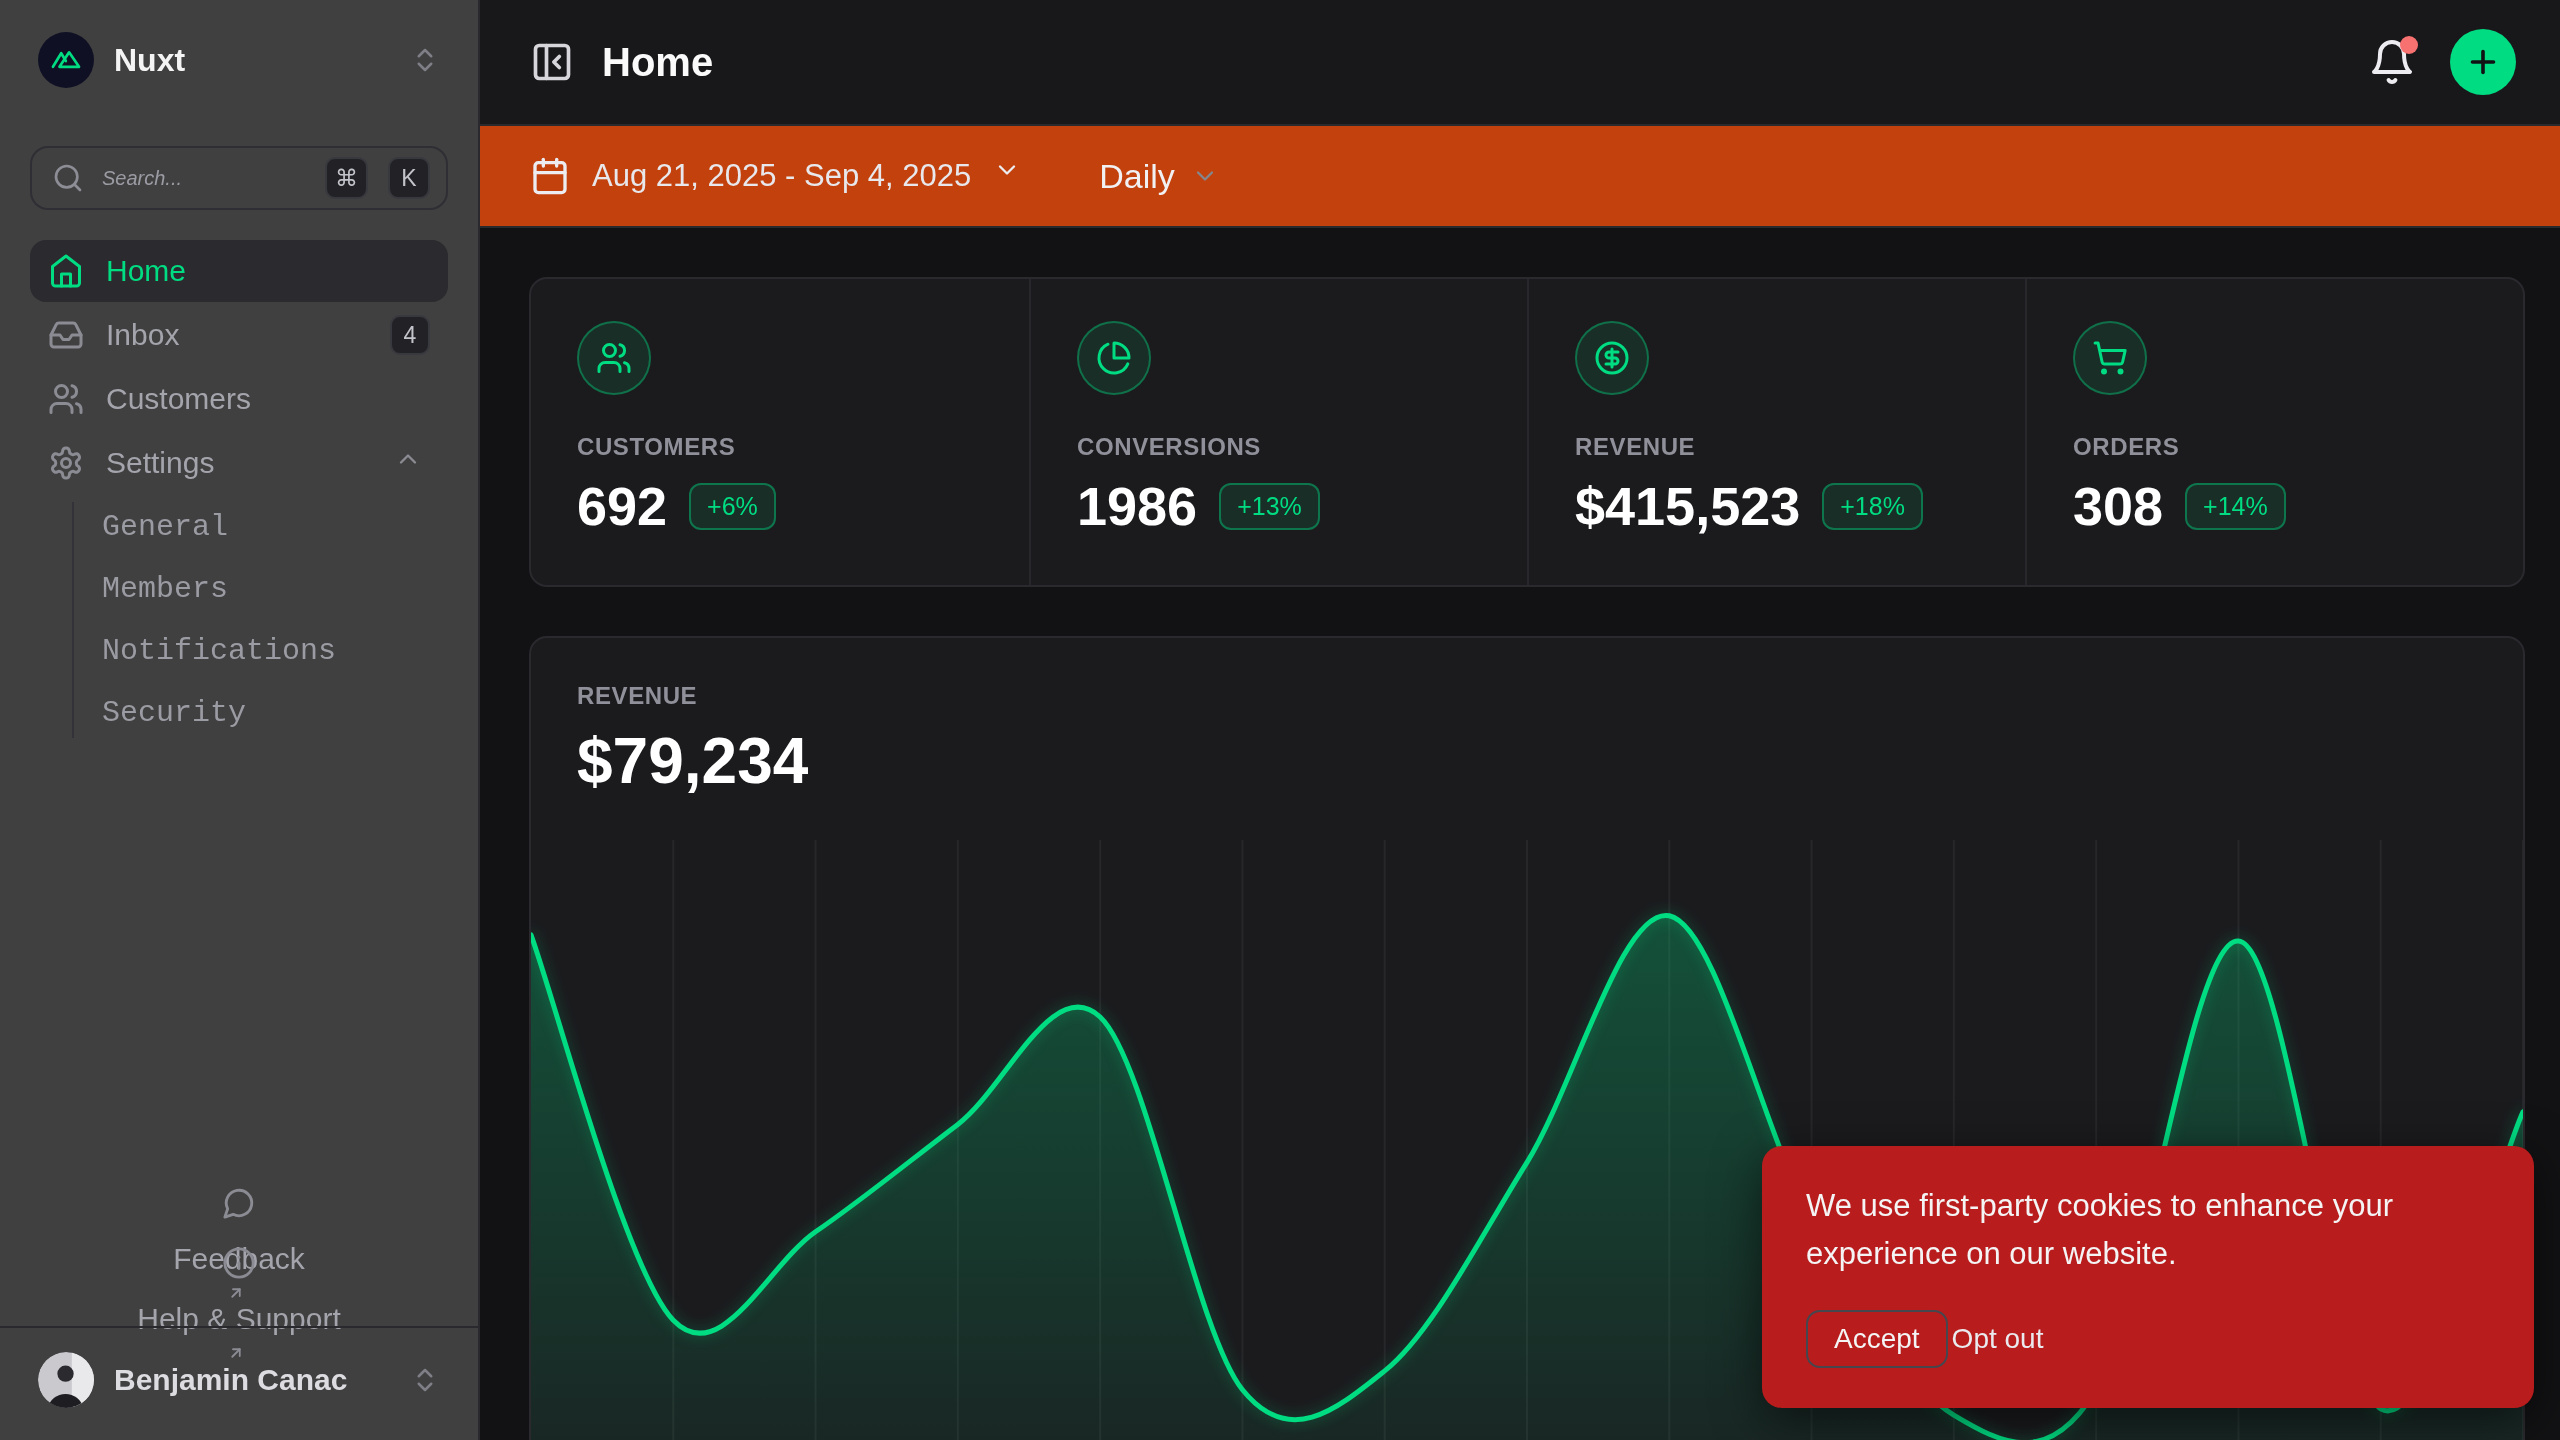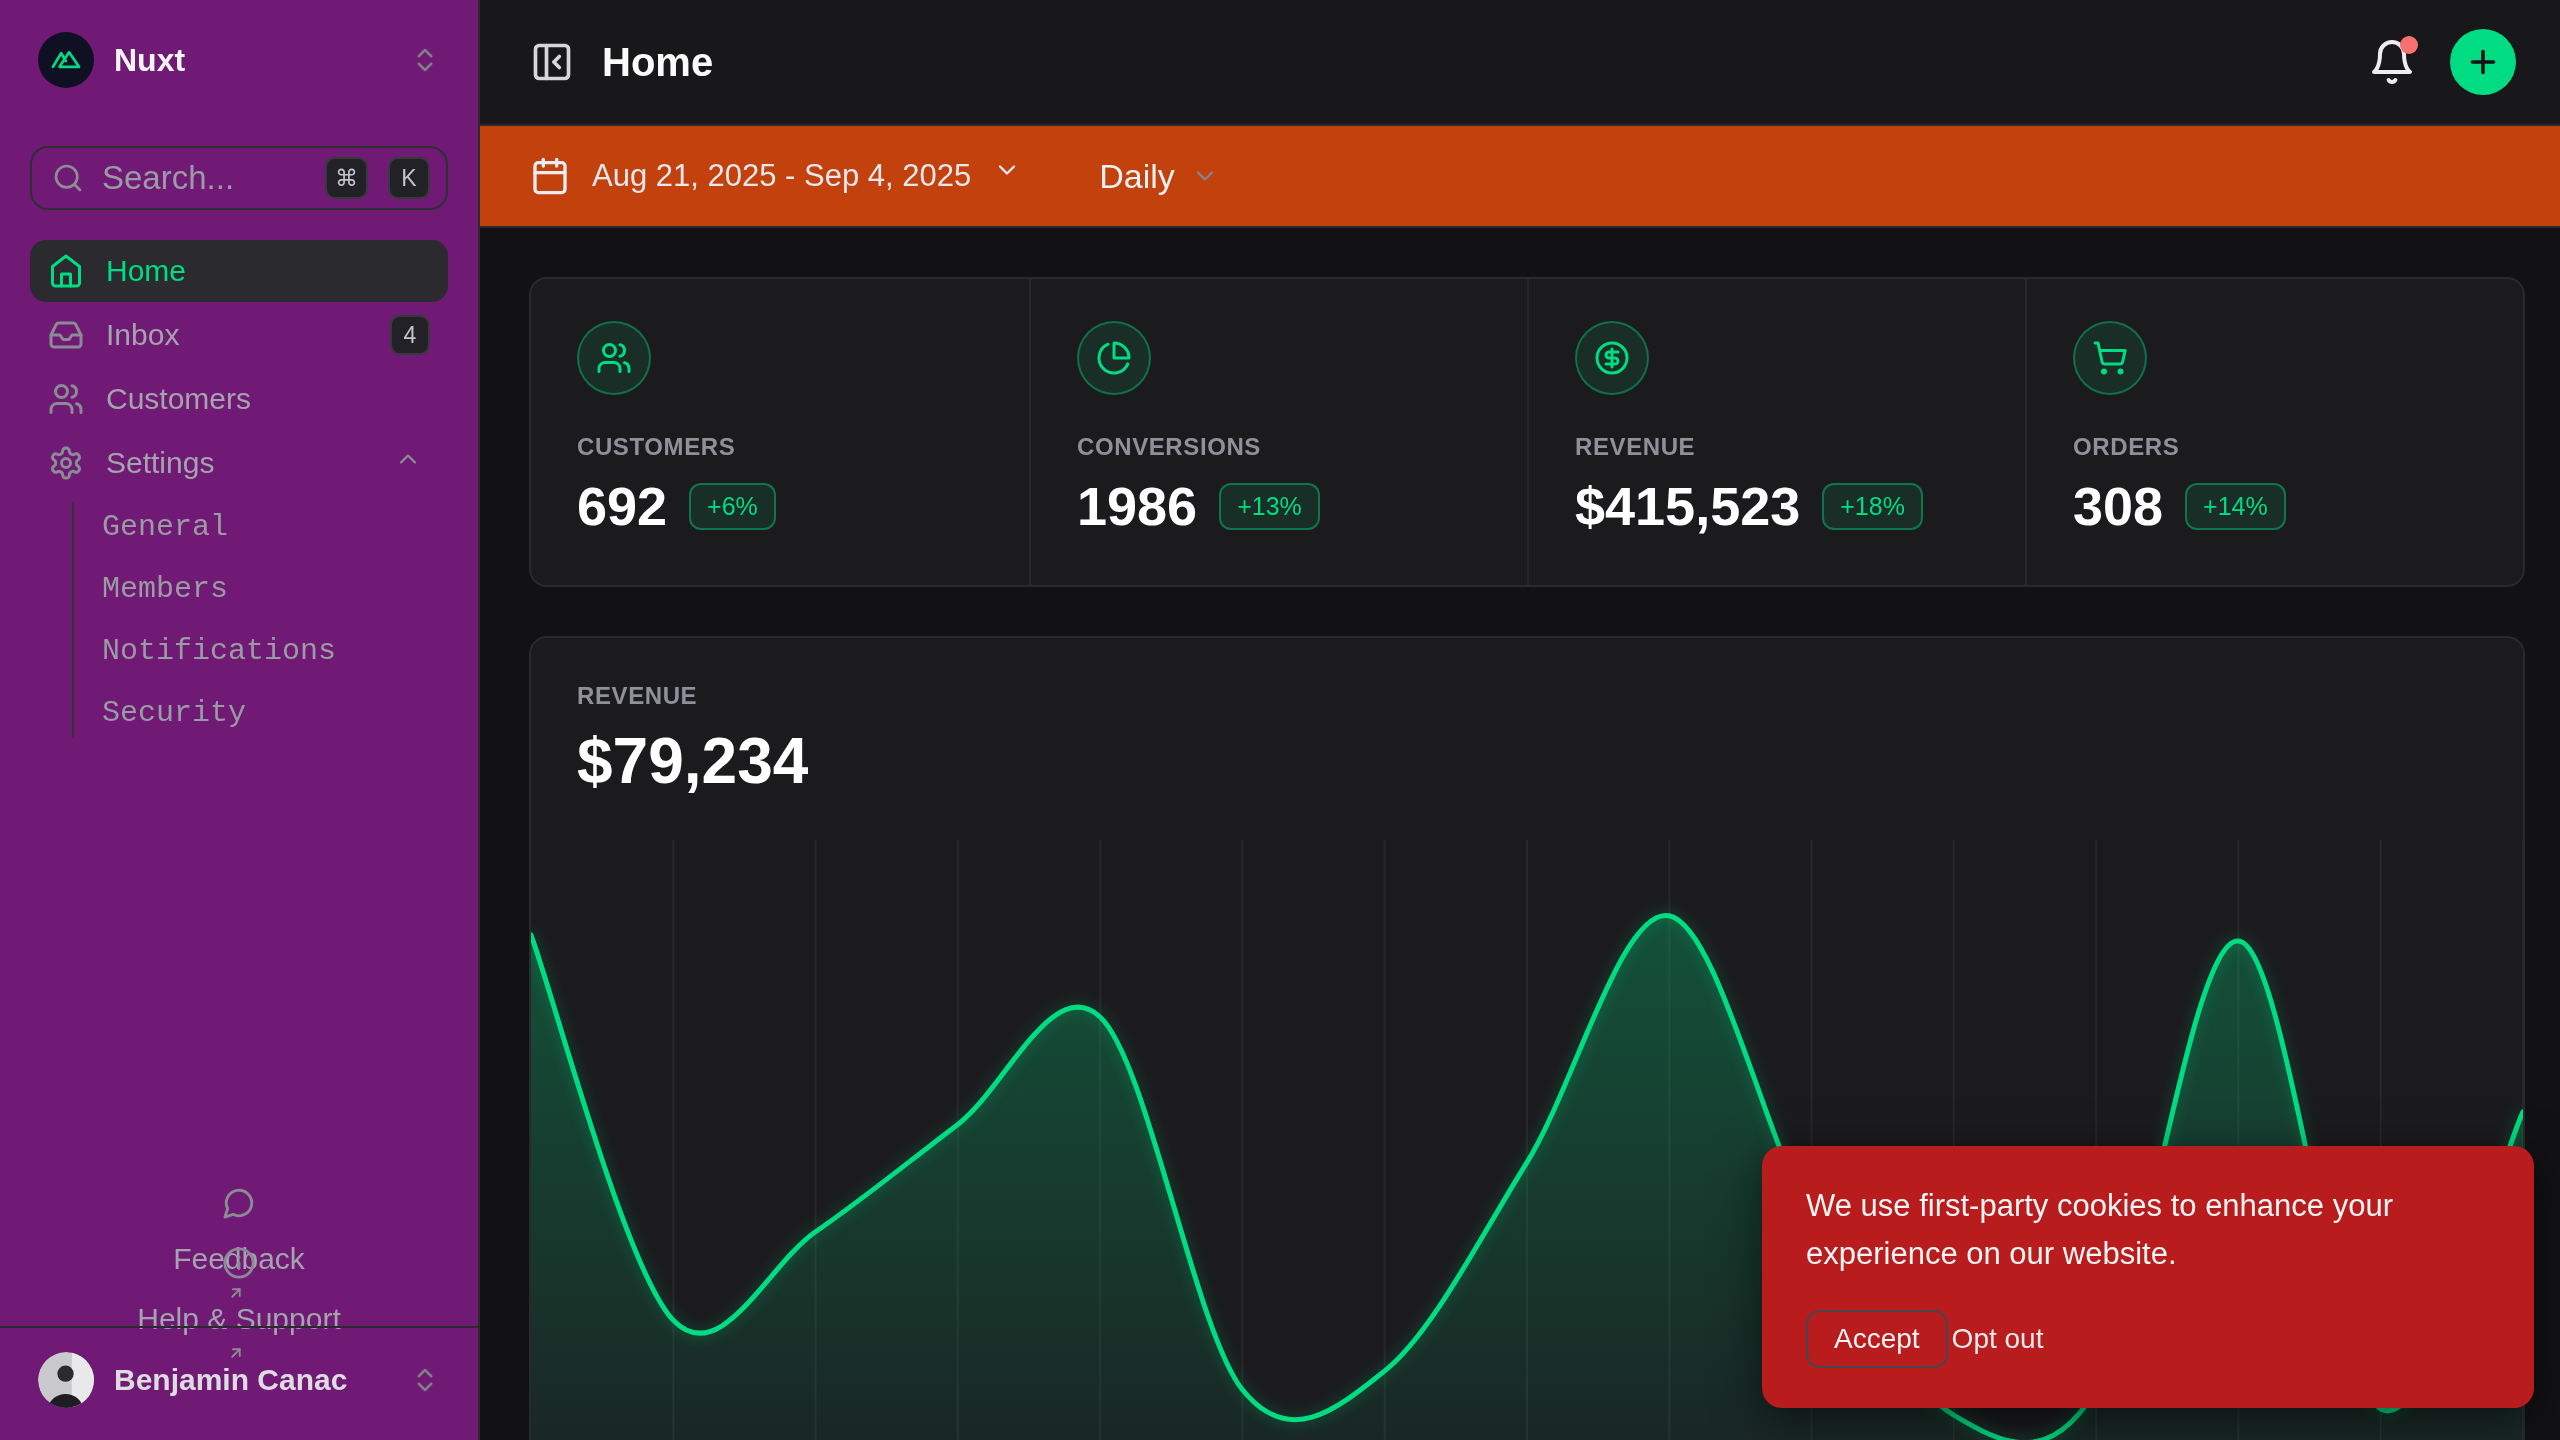--- a/index.html
+++ b/index.html
@@ -11,42 +11,42 @@
     position: relative;
   }
   .app { display: flex; width: 100%; height: 100%; }
 
   svg { display: block; }
   .ic svg { stroke: currentColor; fill: none; stroke-width: 2; stroke-linecap: round; stroke-linejoin: round; }
 
   
   .sidebar {
     width: 480px; height: 100%;
-    background: #701a75;
+    background: #404040;
     border-right: 2px solid #29292e;
     display: flex; flex-direction: column;
     padding: 26px 30px 16px 30px;
     flex-shrink: 0;
   }
   .brand-row { display: flex; align-items: center; gap: 20px; height: 68px; padding: 0 8px; }
   .logo-circle {
     width: 56px; height: 56px; border-radius: 50%;
     background: #0f1024; display: flex; align-items: center; justify-content: center;
     color: #00dc82; flex-shrink: 0;
   }
   .brand-name { font-size: 32px; font-weight: 700; color: #f4f4f5; flex: 1; }
   .chevrons { color: #7f7f88; }
 
   .search-box {
     margin-top: 52px; height: 64px;
     border: 2px solid #2e2e34; border-radius: 18px;
     display: flex; align-items: center; gap: 18px;
     padding: 0 16px 0 20px; color: #8d8d96; cursor: pointer;
   }
-  .search-box .placeholder { font-size: 33px; color: #9b9ba4; flex: 1; }
+  .search-box .placeholder { font-size: 20px; color: #9b9ba4; flex: 1; font-style: italic; }
   .kbd {
     min-width: 42px; height: 42px; padding: 0 8px;
     border: 2px solid #38383f; border-radius: 10px; background: #222226;
     display: flex; align-items: center; justify-content: center;
     font-size: 23px; color: #c3c3cb; margin-left: 2px;
   }
 
   .menu { margin-top: 30px; display: flex; flex-direction: column; }
   .menu-item {
     height: 62px; border-radius: 16px; margin-bottom: 2px;

